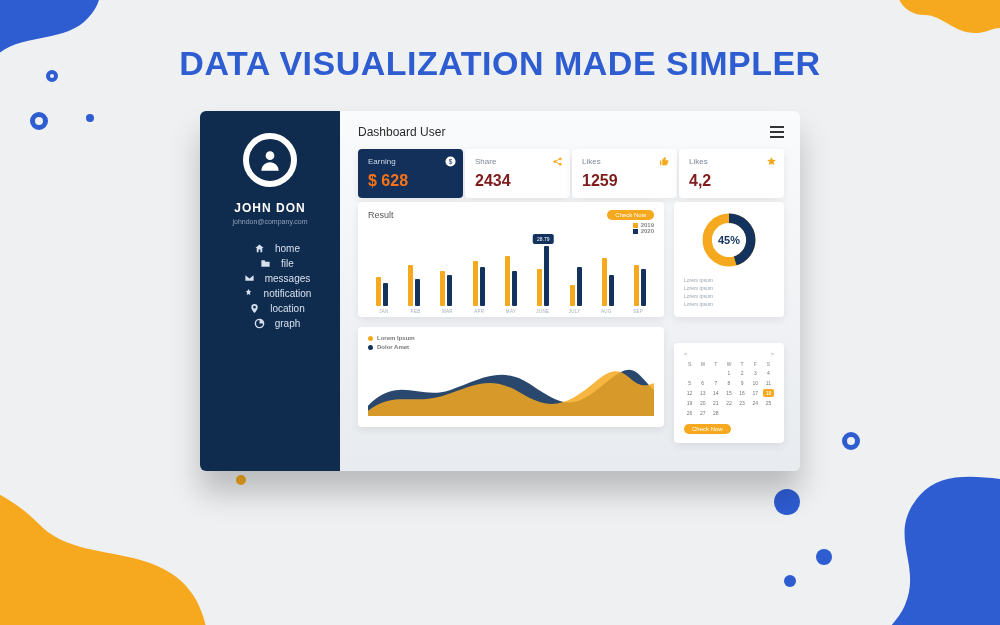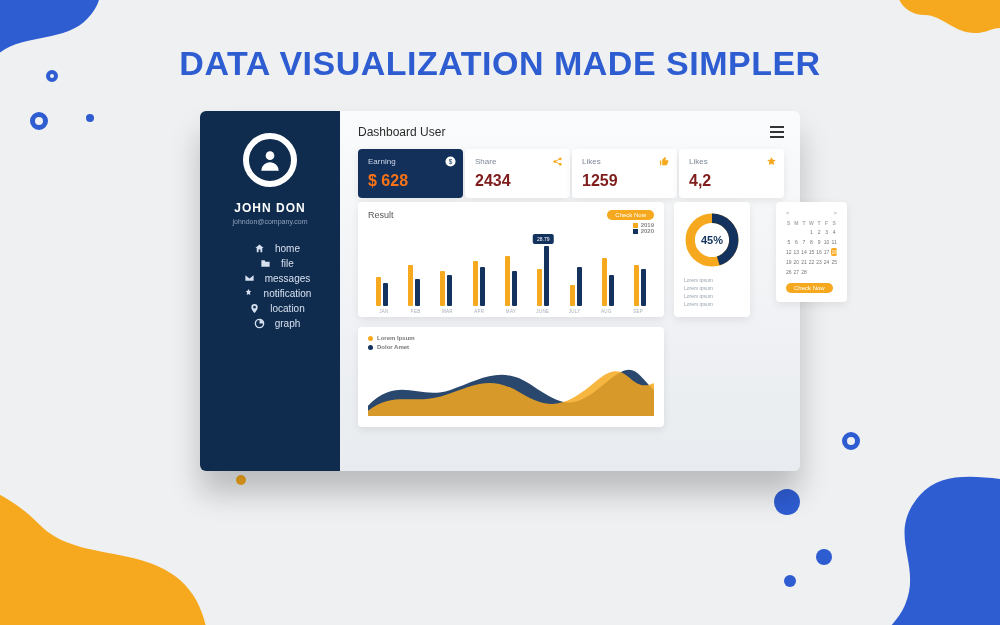--- a/index.html
+++ b/index.html
@@ -35,21 +35,21 @@
   .stats{display:flex;gap:2px;margin-bottom:4px}
   .stat{flex:1;background:#fff;border-radius:4px;box-shadow:0 3px 8px rgba(0,0,0,.08);padding:8px 10px;position:relative}
   .stat.earning{background:#12305a;color:#fff}
   .stat .lbl{font-size:8px;color:#7c8898}
   .stat.earning .lbl{color:#cdd7e8}
   .stat .val{font-size:16px;font-weight:600;margin-top:6px;color:#7f1d1d}
   .stat.earning .val{color:#f97316}
   .stat .corner{position:absolute;right:7px;top:7px;width:11px;height:11px}
   .body-row{display:flex;gap:10px}
   .left-col{flex:1;display:flex;flex-direction:column;gap:10px}
-  .right-col{width:110px;display:flex;flex-direction:row;gap:26px}
+  .right-col{width:110px;display:flex;flex-direction:column;gap:26px}
   .card{background:#fff;border-radius:4px;box-shadow:0 3px 8px rgba(0,0,0,.08);padding:8px 10px;position:relative}
   .result-card{height:115px}
   .result-head{display:flex;justify-content:space-between;align-items:flex-start}
   .result-title{font-size:9px;color:#555}
   .pill{background:#f6a91e;color:#fff;font-size:6px;padding:2px 8px;border-radius:8px;cursor:pointer}
   .legend{font-size:6px;color:#888;text-align:right;margin-top:2px}
   .legend span{display:flex;align-items:center;gap:3px;justify-content:flex-end}
   .legend i{width:5px;height:5px;display:inline-block}
   .bars{position:relative;height:62px;margin-top:10px;display:flex;align-items:flex-end;gap:5px}
   .bar-group{flex:1;display:flex;align-items:flex-end;gap:2px;justify-content:center;position:relative}

